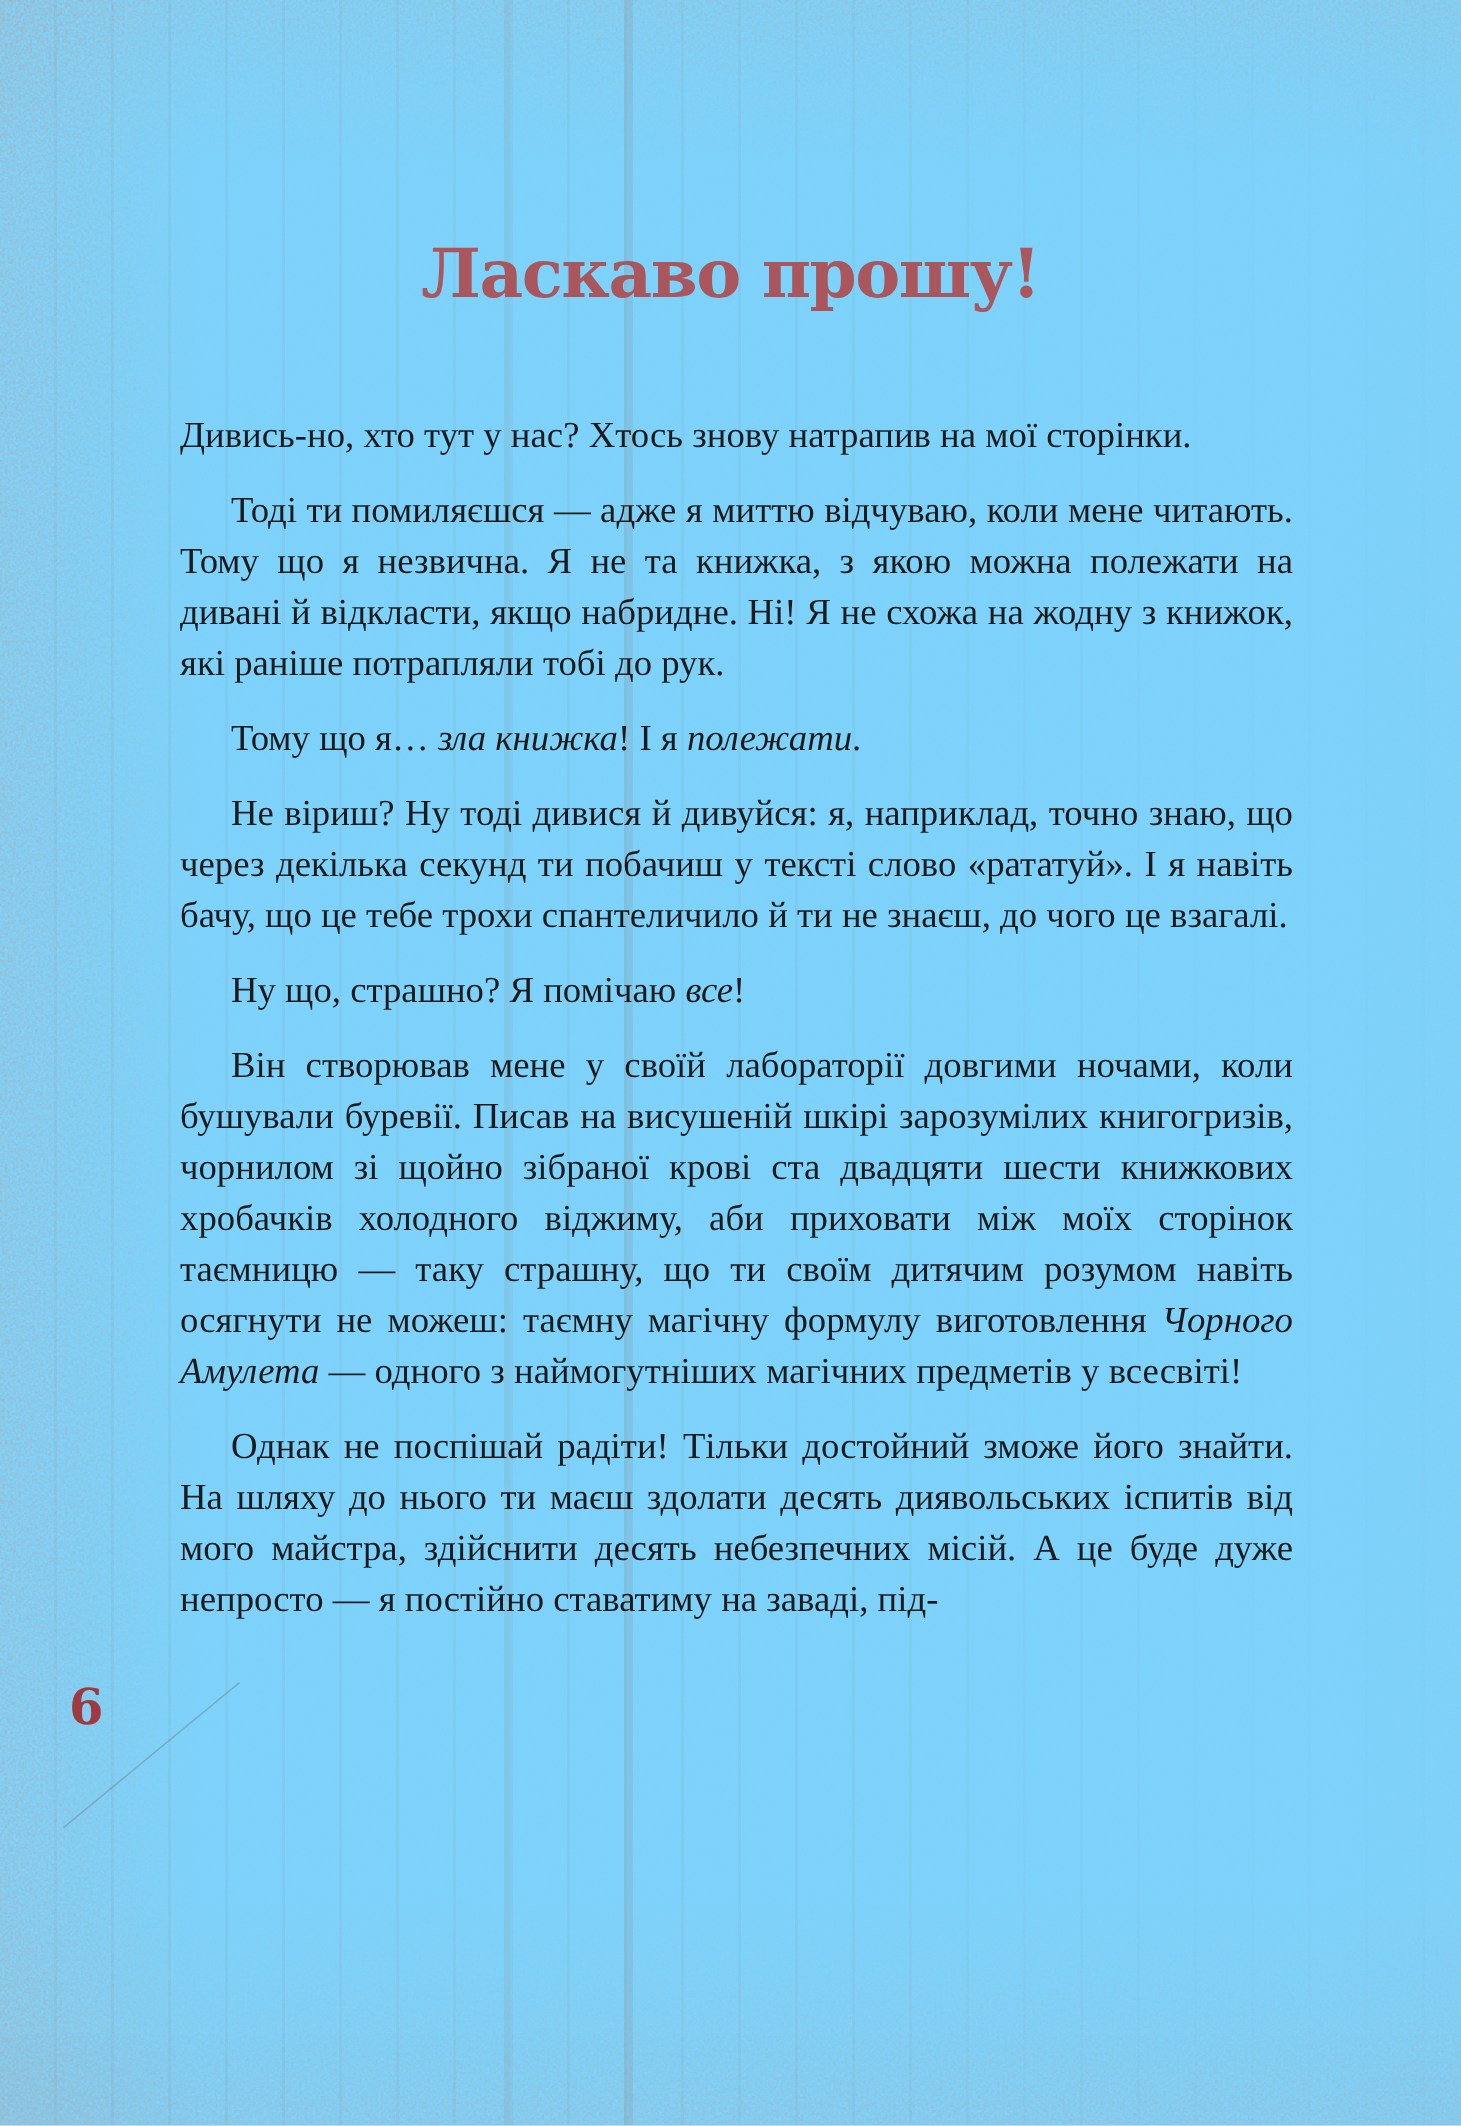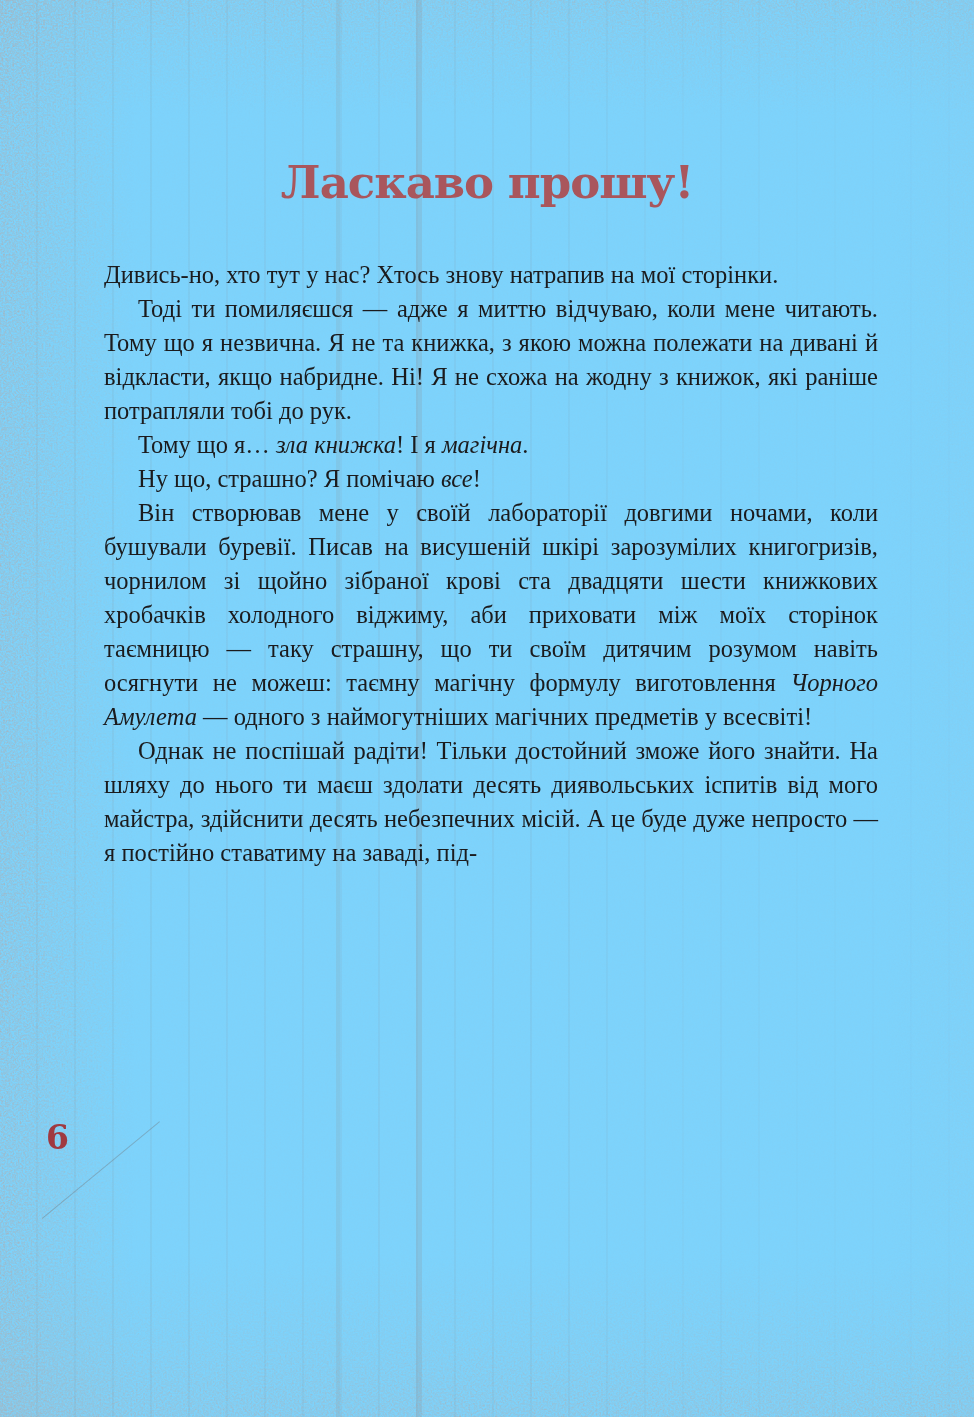--- a/index.html
+++ b/index.html
@@ -82,21 +82,21 @@
     position: absolute;
     left: 104px;
     top: 258px;
     width: 774px;
     font-size: 24.5px;
     line-height: 34px;
     color: #1b1b1d;
     text-align: justify;
   }
   .body-text p {
-    margin: 0;
+    margin: 16px;
     text-indent: 34px;
     hyphens: auto;
   }
   .body-text p.no-indent {
     text-indent: 0;
   }
   .body-text .ital {
     font-style: italic;
   }
 </style>
@@ -158,19 +158,20 @@
   <div class="streak-strong-2"></div>
   <div class="crease"></div>
 
   <h1 class="title" style="color: rgb(169, 86, 92);">Ласкаво прошу!</h1>
 
   <div class="pagenum" style="color: rgb(160, 58, 64);">6</div>
 
   <div class="body-text" style="color: rgb(27, 27, 29);">
       <p class="no-indent"><span>Дивись-но, хто тут у нас? Хтось знову натрапив на мої сторінки.</span></p>
       <p><span>Тоді ти помиляєшся — адже я миттю відчуваю, коли мене читають. Тому що я незвична. Я не та книжка, з якою можна полежати на дивані й відкласти, якщо набридне. Ні! Я не схожа на жодну з книжок, які раніше потрапляли тобі до рук.</span></p>
-      <p><span>Тому що я… </span><span class="ital">зла книжка</span><span>! І я </span><span class="ital">магічна</span><span>.</span></p>
+      <p><span>Тому що я… </span><span class="ital">зла книжка</span><span>! І я </span><span class="ital">полежати</span><span>.</span></p>
+      <p><span>Не віриш? Ну тоді дивися й дивуйся: я, наприклад, точно знаю, що через декілька секунд ти побачиш у тексті слово «рататуй». І я навіть бачу, що це тебе трохи спантеличило й ти не знаєш, до чого це взагалі.</span></p>
       <p><span>Ну що, страшно? Я помічаю </span><span class="ital">все</span><span>!</span></p>
       <p><span>Він створював мене у своїй лабораторії довгими ночами, коли бушували буревії. Писав на висушеній шкірі зарозумілих книгогризів, чорнилом зі щойно зібраної крові ста двадцяти шести книжкових хробачків холодного віджиму, аби приховати між моїх сторінок таємницю — таку страшну, що ти своїм дитячим розумом навіть осягнути не можеш: таємну магічну формулу виготовлення </span><span class="ital">Чорного Амулета</span><span> — одного з наймогутніших магічних предметів у всесвіті!</span></p>
       <p><span>Однак не поспішай радіти! Тільки достойний зможе його знайти. На шляху до нього ти маєш здолати десять диявольських іспитів від мого майстра, здійснити десять небезпечних місій. А це буде дуже непросто — я постійно ставатиму на заваді, під-</span></p>
     </div>
 
 </div>
 
 </body></html>

